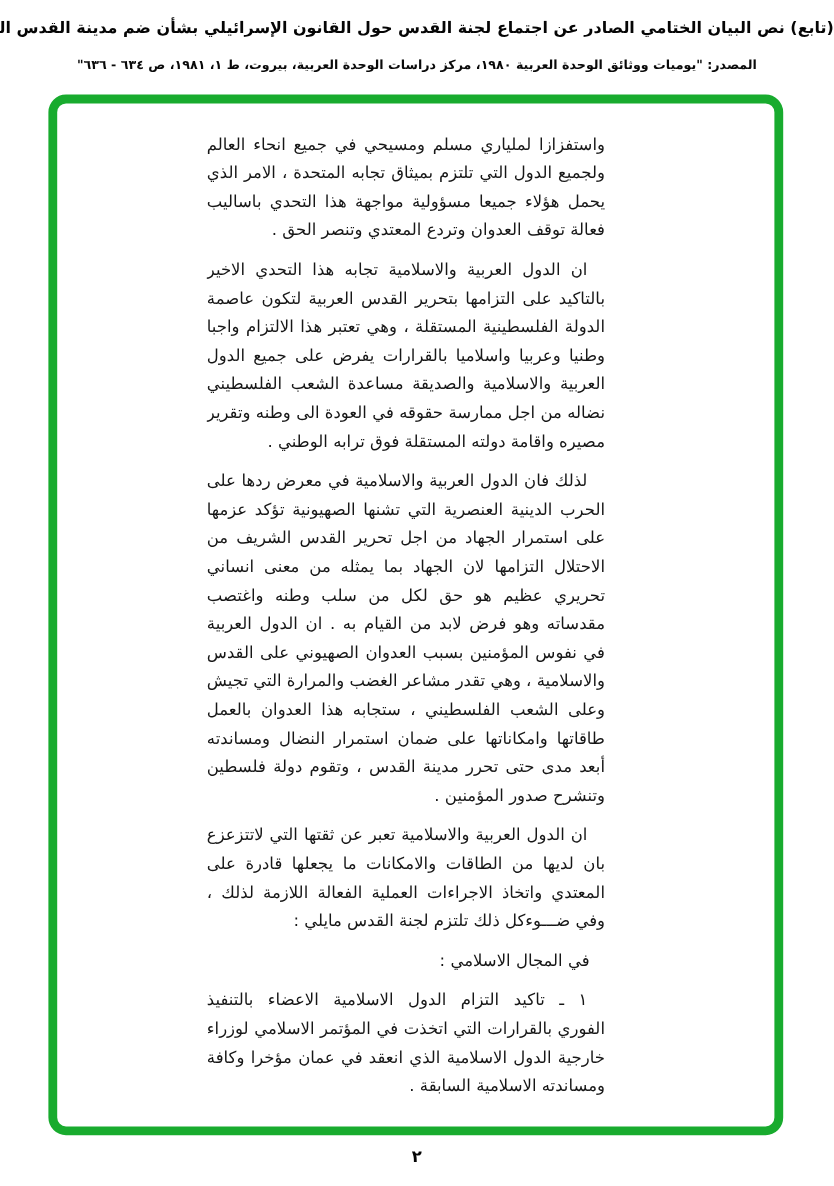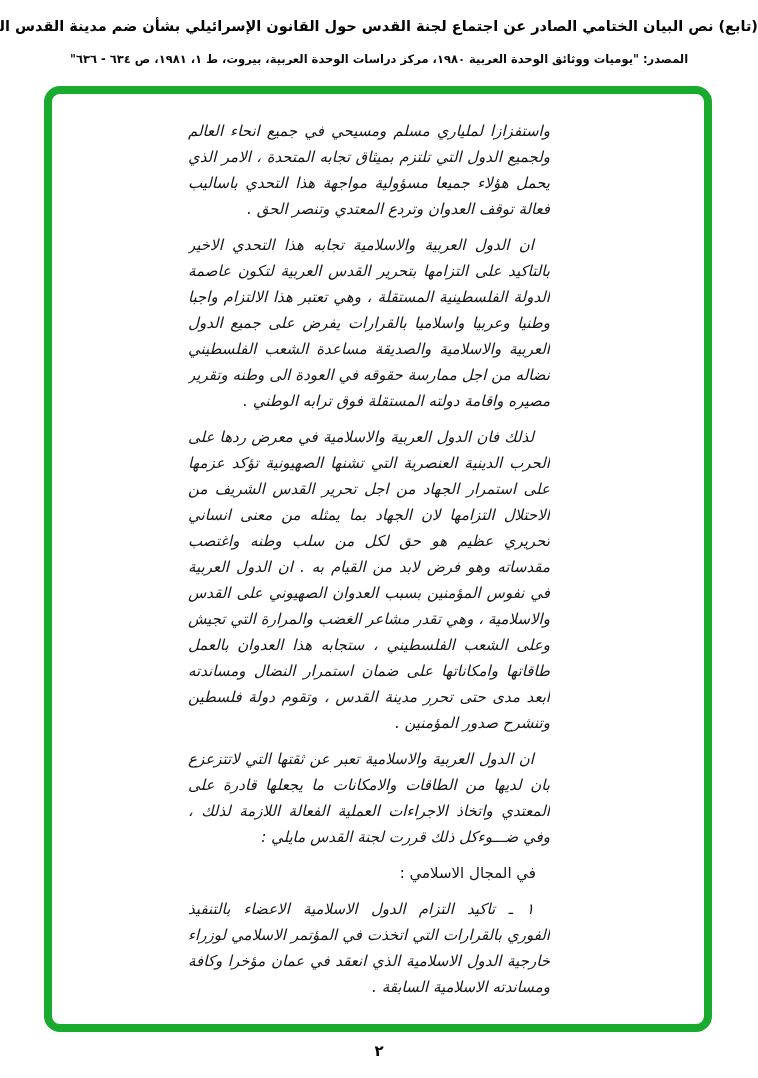--- a/index.html
+++ b/index.html
@@ -31,21 +31,21 @@
   }
 
   
   .text-column{
     position:absolute;left:188px;top:118px;width:362px;
     direction:rtl;font-size:15px;line-height:26px;color:#161616;
   }
   .para{margin:0 0 10px 0;}
   .line{
     text-align:justify;text-align-last:justify;
-    height:26px;overflow:hidden;white-space:normal;font-style:italic;
+    height:26px;overflow:hidden;white-space:normal;
   }
   .line.last{text-align-last:right;}
   .line.first-indent{padding-right:16px;}
   .section-heading{
     margin:0 0 10px 0;height:26px;overflow:hidden;
     text-align:right;padding-right:14px;
   }
 
   
   .page-number{
@@ -94,21 +94,21 @@
       <div class="line">وعلى الشعب الفلسطيني ، ستجابه هذا العدوان بالعمل بكل</div>
       <div class="line">طاقاتها وامكاناتها على ضمان استمرار النضال ومساندته الى</div>
       <div class="line">أبعد مدى حتى تحرر مدينة القدس ، وتقوم دولة فلسطين</div>
       <div class="line last">وتنشرح صدور المؤمنين .</div>
     </div>
 
     <div class="para">
       <div class="line first-indent">ان الدول العربية والاسلامية تعبر عن ثقتها التي لاتتزعزع</div>
       <div class="line">بان لديها من الطاقات والامكانات ما يجعلها قادرة على مجابهة</div>
       <div class="line">المعتدي واتخاذ الاجراءات العملية الفعالة اللازمة لذلك ،</div>
-      <div class="line last">وفي ضـــوءكل ذلك قررت لجنة القدس مايلي :</div>
+      <div class="line last">وفي ضـــوءكل ذلك تلتزم لجنة القدس مايلي :</div>
     </div>
 
     <div class="section-heading">في المجال الاسلامي :</div>
 
     <div class="para">
       <div class="line first-indent">١ ـ تاكيد التزام الدول الاسلامية الاعضاء بالتنفيذ</div>
       <div class="line">الفوري بالقرارات التي اتخذت في المؤتمر الاسلامي لوزراء</div>
       <div class="line">خارجية الدول الاسلامية الذي انعقد في عمان مؤخرا وكافة</div>
       <div class="line last">ومساندته الاسلامية السابقة .</div>
     </div>

